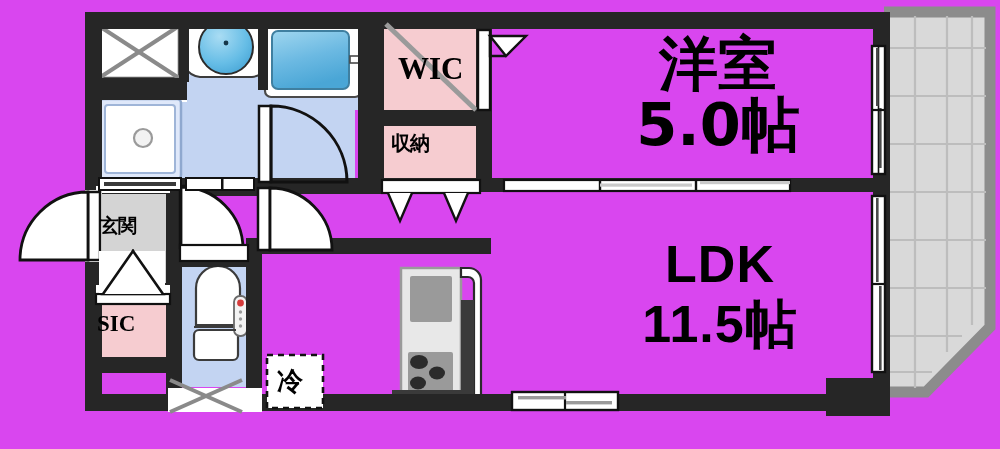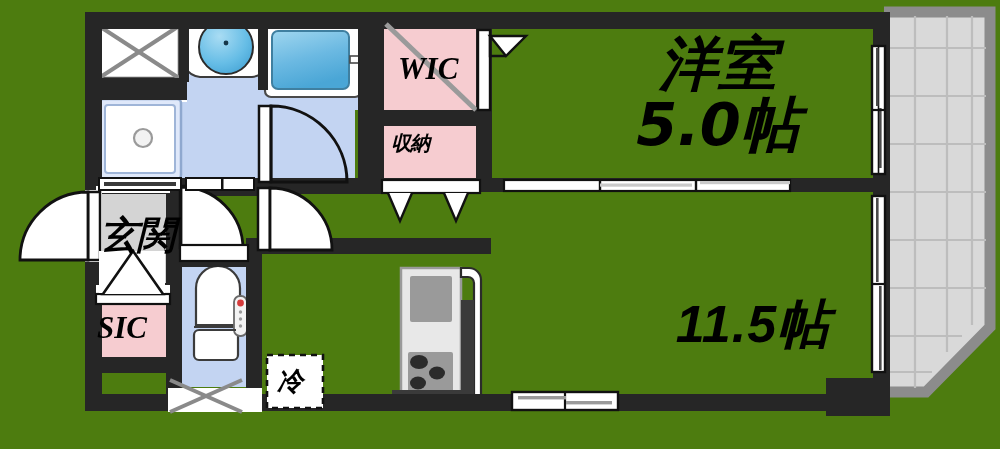--- a/index.html
+++ b/index.html
@@ -1,22 +1,22 @@
 <!DOCTYPE html>
 <html><head>
 <meta charset="utf-8">
 <style>
   html,body{margin:0;padding:0;background:#ffffff;}
   body{font-family:"Liberation Sans","DejaVu Sans",sans-serif;}
-  #stage{position:relative;width:1000px;height:449px;background:#4d7c0f;overflow:hidden;font-style:italic;}
+  #stage{position:relative;width:1000px;height:449px;background:#d946ef;overflow:hidden;}
   #stage svg{position:absolute;left:0;top:0;}
   .lbl{position:absolute;color:#000;font-weight:bold;line-height:1.0;white-space:nowrap;}
   .lbl-wic{font-family:"Liberation Serif","DejaVu Serif",serif;font-size:31px;letter-spacing:0px;}
-  .lbl-sic{font-family:"Liberation Serif","DejaVu Serif",serif;font-size:31px;letter-spacing:0px;}
-  .lbl-jp{font-family:"DejaVu Sans","Liberation Sans",sans-serif;font-size:38px;letter-spacing:-1px;}
+  .lbl-sic{font-family:"Liberation Serif","DejaVu Serif",serif;font-size:23px;letter-spacing:0px;}
+  .lbl-jp{font-family:"DejaVu Sans","Liberation Sans",sans-serif;font-size:19px;letter-spacing:-1px;}
   .lbl-jp-sm{font-family:"DejaVu Sans","Liberation Sans",sans-serif;font-size:20px;letter-spacing:-1px;}
   .lbl-rei{font-family:"DejaVu Sans","Liberation Sans",sans-serif;font-size:26px;}
   .lbl-room{font-family:"DejaVu Sans","Liberation Sans",sans-serif;font-size:59px;font-weight:bold;text-align:center;letter-spacing:0px;}
   .lbl-ldk{font-family:"Liberation Sans","DejaVu Sans",sans-serif;font-size:52px;font-weight:bold;text-align:center;letter-spacing:1px;}
 </style>
 </head>
 <body>
 
 <div id="stage">
 
@@ -277,15 +277,16 @@
 
 <div class="lbl lbl-jp" style="left:100px;top:216px;">玄関</div>
 
 <div class="lbl lbl-sic" style="left:97px;top:312px;">SIC</div>
 
 <div class="lbl lbl-rei" style="left:277px;top:368px;">冷</div>
 
 <div class="lbl lbl-room" style="left:598px;top:34px;width:240px;">洋室</div>
 <div class="lbl lbl-room" style="left:588px;top:95px;width:260px;text-align:center;">5.0帖</div>
 
-<div class="lbl lbl-ldk" style="left:598px;top:298px;width:310px;">11.5帖</div>
+<div class="lbl lbl-ldk" style="left:590px;top:238px;width:260px;">LDK</div>
+<div class="lbl lbl-ldk" style="left:565px;top:298px;width:310px;">11.5帖</div>
 
 </div>
 
 </body></html>

